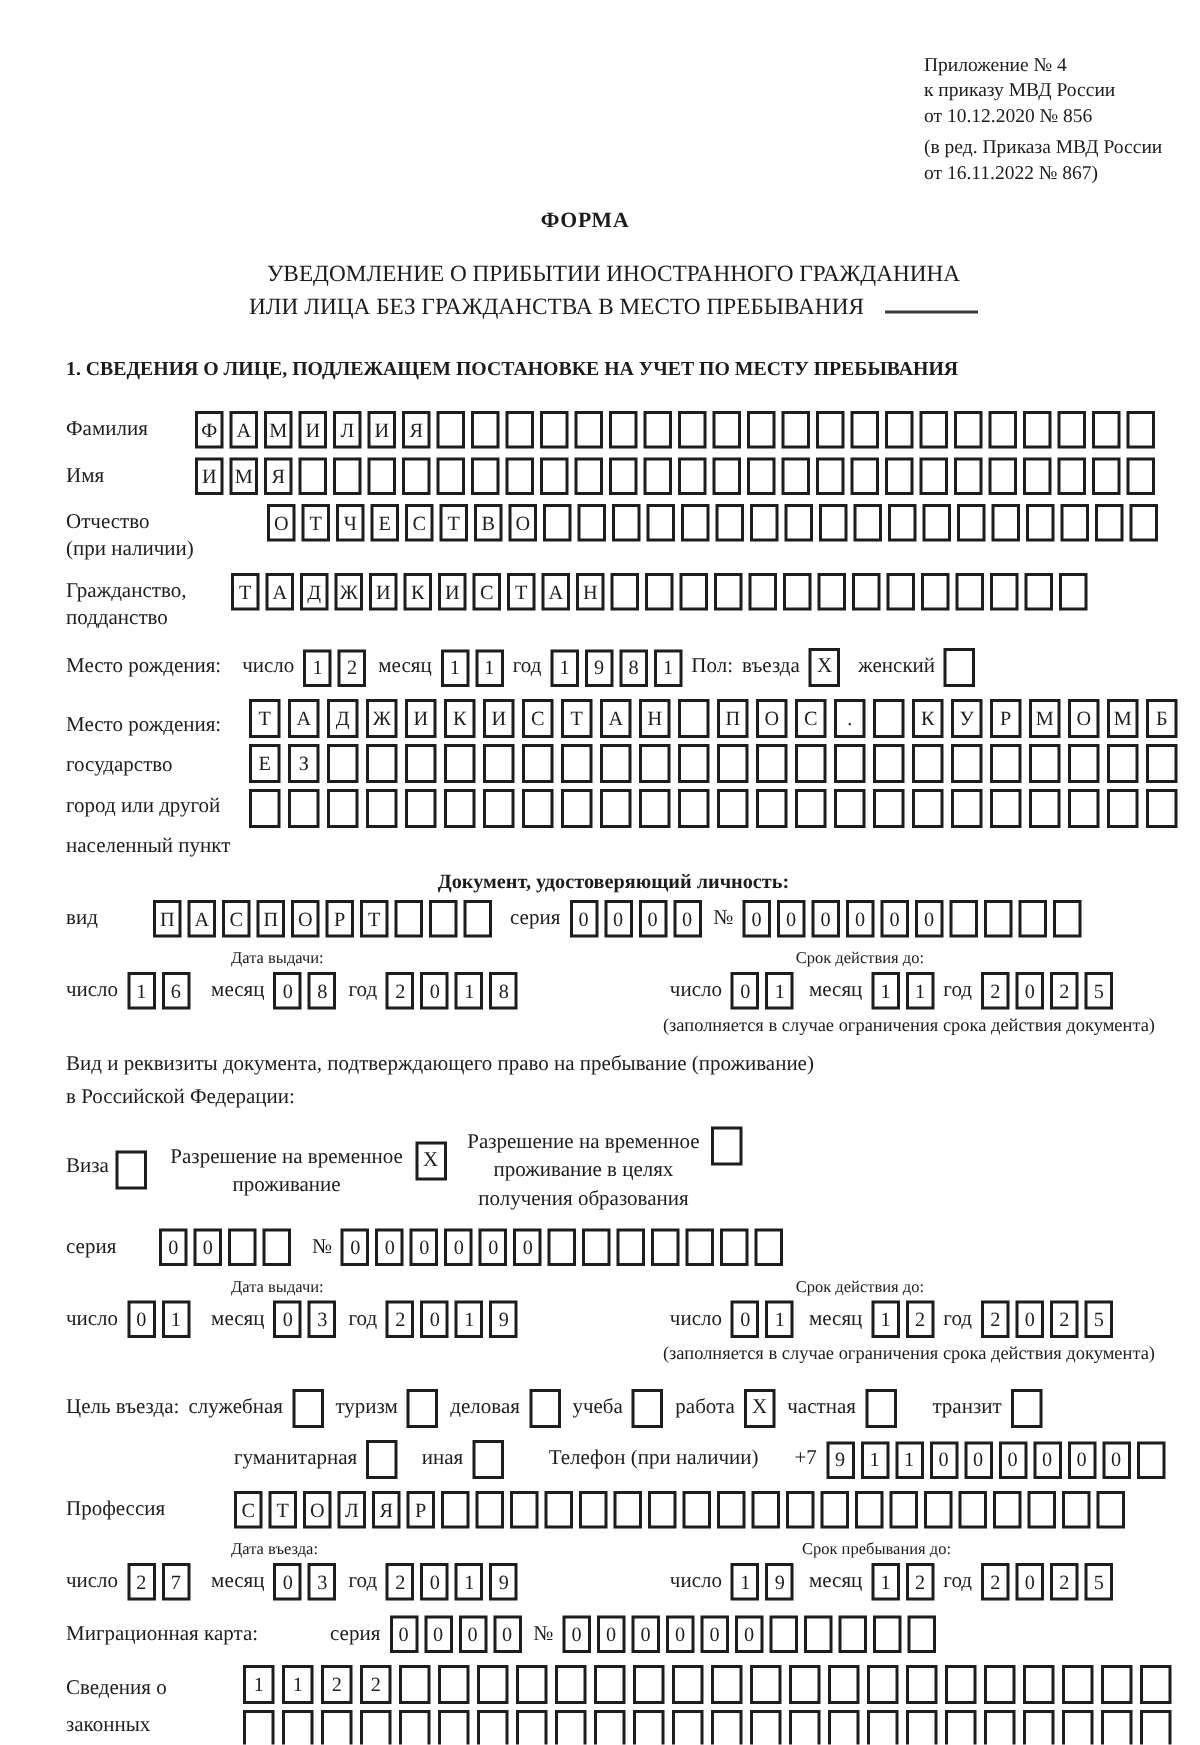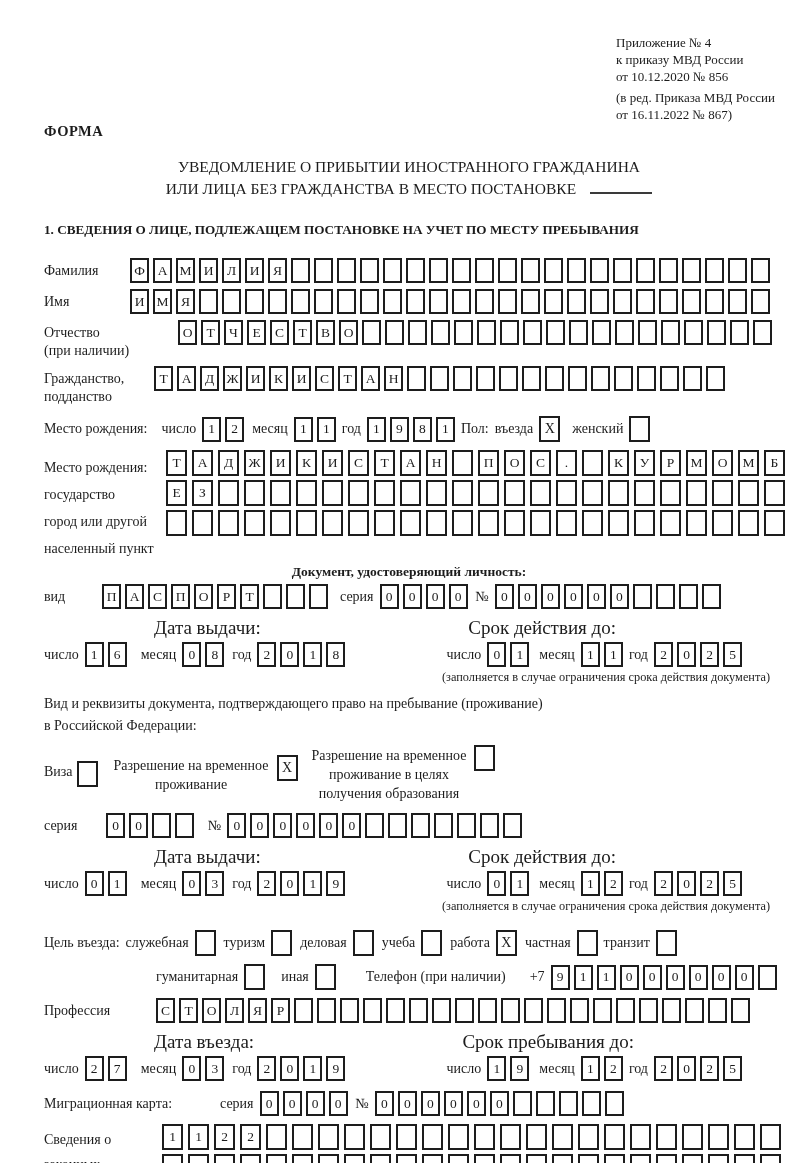--- a/index.html
+++ b/index.html
@@ -2,40 +2,40 @@
 <html><head>
 <meta charset="utf-8">
 <style>
   *{box-sizing:border-box;margin:0;padding:0}
   html,body{background:#fff}
   body{width:800px;height:1163px;color:#1c1c1c;font-family:"Liberation Serif","DejaVu Serif",serif;font-size:14px;overflow:hidden}
   .page{padding:34px 26px 10px 44px;width:800px;height:1163px}
 
   .hdr{margin-left:572px;font-size:13px;line-height:17px;white-space:nowrap}
   .hdr div:nth-child(4){margin-top:4px}
-  .forma{text-align:left;padding-right:38px;font-weight:bold;font-size:14.5px;letter-spacing:.5px}
+  .forma{text-align:center;padding-right:38px;font-weight:bold;font-size:14.5px;margin-top:16px;letter-spacing:.5px}
 
   .title{text-align:center;font-weight:normal;font-size:15.5px;line-height:22px;margin-top:16px}
   .u-line{display:inline-block;width:62px;border-bottom:2.5px solid #3a3a3a;height:13px;margin-left:14px}
 
   .sec{font-weight:bold;font-size:13.2px;margin-top:22px;white-space:nowrap}
 
   .frow{display:flex;align-items:flex-start;margin-top:6px}
   .flabel{flex:none;padding-top:4px;line-height:18px}
   .cells{display:flex;flex-wrap:nowrap}
   .cell{flex:none;width:19px;height:25px;border:2px solid #1d1d1d;margin-right:4px;display:flex;align-items:center;justify-content:center;font-size:13.5px;background:#fff}
   .cells-lg .cell{width:21px;height:26px;margin-right:5px}
   .stack .cells{margin-bottom:4px}
 
   .chk{flex:none;display:inline-flex;width:21px;height:26px;border:2px solid #1d1d1d;align-items:center;justify-content:center;font-size:14px;background:#fff;vertical-align:middle}
 
   .inline{display:flex;align-items:center}
   .inline .lbl{padding:0 6px 0 0;white-space:nowrap}
 
-  .date-titles{display:flex;margin-top:8px;font-size:19px}
+  .date-titles{display:flex;margin-top:8px;font-size:11px}
   .date-vals{display:flex;align-items:center;margin-top:3px}
   .note{font-size:12.3px;text-align:right;padding-right:4px;margin-top:3px;white-space:nowrap}
 
   .opt{display:flex;align-items:flex-start}
   .opt .olabel{text-align:center;line-height:19px;padding-top:3px}
   .opt .chk{margin-left:8px;margin-top:2px}
 
   .center-b{font-weight:bold;text-align:center;font-size:13.5px;margin-top:8px}
   .plain{margin-top:8px;line-height:22px}
 </style>
@@ -48,21 +48,21 @@
     <div>Приложение № 4</div>
     <div>к приказу МВД России</div>
     <div>от 10.12.2020 № 856</div>
     <div>(в ред. Приказа МВД России</div>
     <div>от 16.11.2022 № 867)</div>
   </div>
   <div class="forma">ФОРМА</div>
 
   <div class="title">
     <div>УВЕДОМЛЕНИЕ О ПРИБЫТИИ ИНОСТРАННОГО ГРАЖДАНИНА</div>
-    <div><span>ИЛИ ЛИЦА БЕЗ ГРАЖДАНСТВА В МЕСТО ПОСТАНОВКЕ</span><span class="u-line"></span></div>
+    <div><span>ИЛИ ЛИЦА БЕЗ ГРАЖДАНСТВА В МЕСТО ПРЕБЫВАНИЯ</span><span class="u-line"></span></div>
   </div>
 
   <div class="sec">1. СВЕДЕНИЯ О ЛИЦЕ, ПОДЛЕЖАЩЕМ ПОСТАНОВКЕ НА УЧЕТ ПО МЕСТУ ПРЕБЫВАНИЯ</div>
 
   <div class="frow" style="margin-top:20px">
     <div class="flabel" style="width:86px">Фамилия</div>
     <div class="cells">
         <span class="cell">Ф</span>
         <span class="cell">А</span>
         <span class="cell">М</span>
@@ -502,21 +502,21 @@
     <span class="lbl" style="padding-left:8px">туризм</span>
     <span class="chk"></span>
     <span class="lbl" style="padding-left:8px">деловая</span>
     <span class="chk"></span>
     <span class="lbl" style="padding-left:8px">учеба</span>
     <span class="chk"></span>
     <span class="lbl" style="padding-left:8px">работа</span>
     <span class="chk">X</span>
     <span class="lbl" style="padding-left:8px">частная</span>
     <span class="chk"></span>
-    <span class="lbl" style="padding-left:6px">транзит</span>
+    <span class="lbl" style="padding-left:24px">транзит</span>
     <span class="chk"></span>
   </div>
 
   <div class="frow inline" style="margin-top:8px">
     <span class="lbl" style="margin-left:112px">гуманитарная</span>
     <span class="chk"></span>
     <span class="lbl" style="padding-left:16px">иная</span>
     <span class="chk"></span>
     <span class="lbl" style="padding-left:30px">Телефон (при наличии)</span>
     <span class="lbl" style="padding-left:18px">+7</span>

